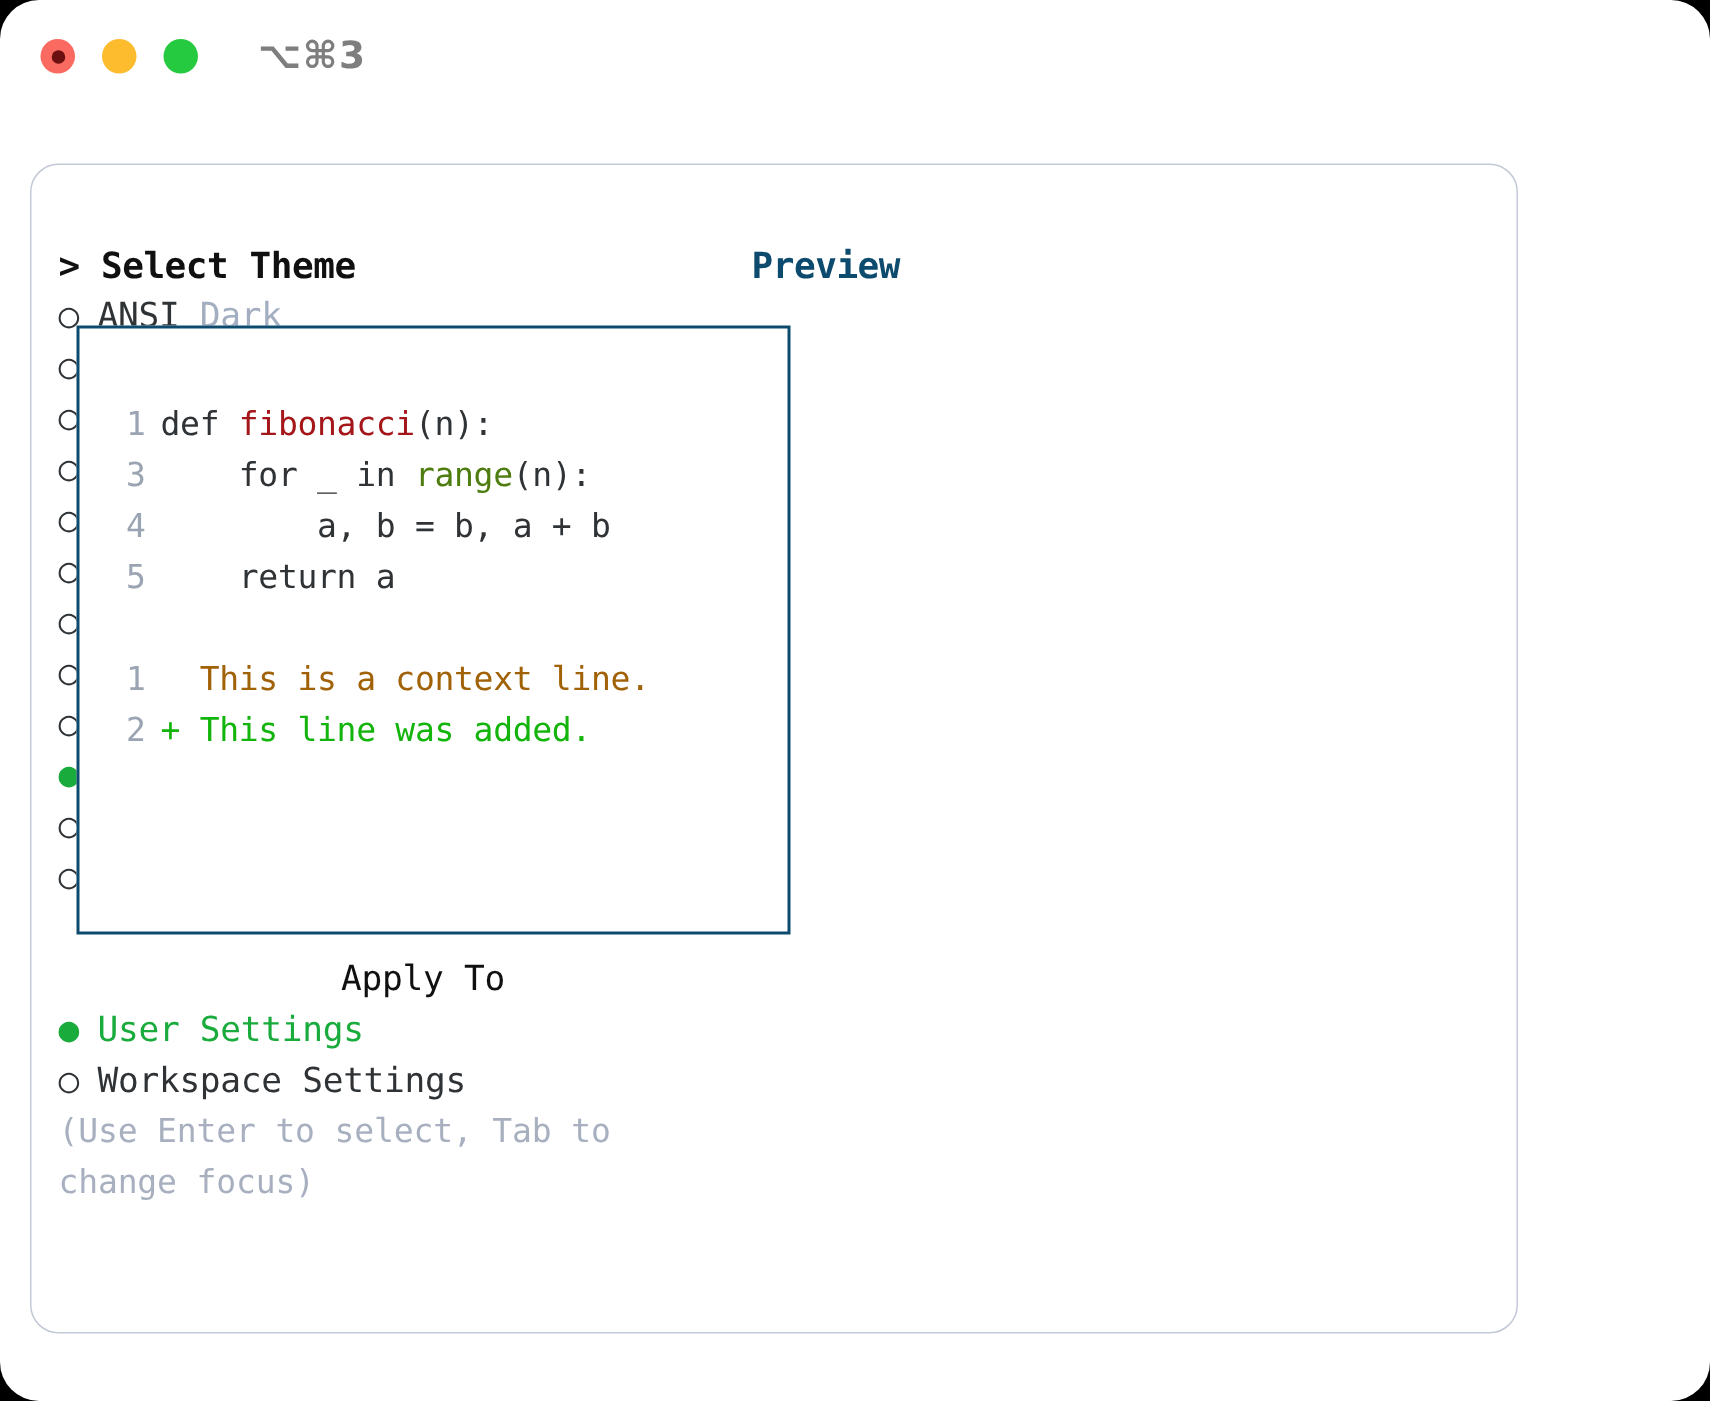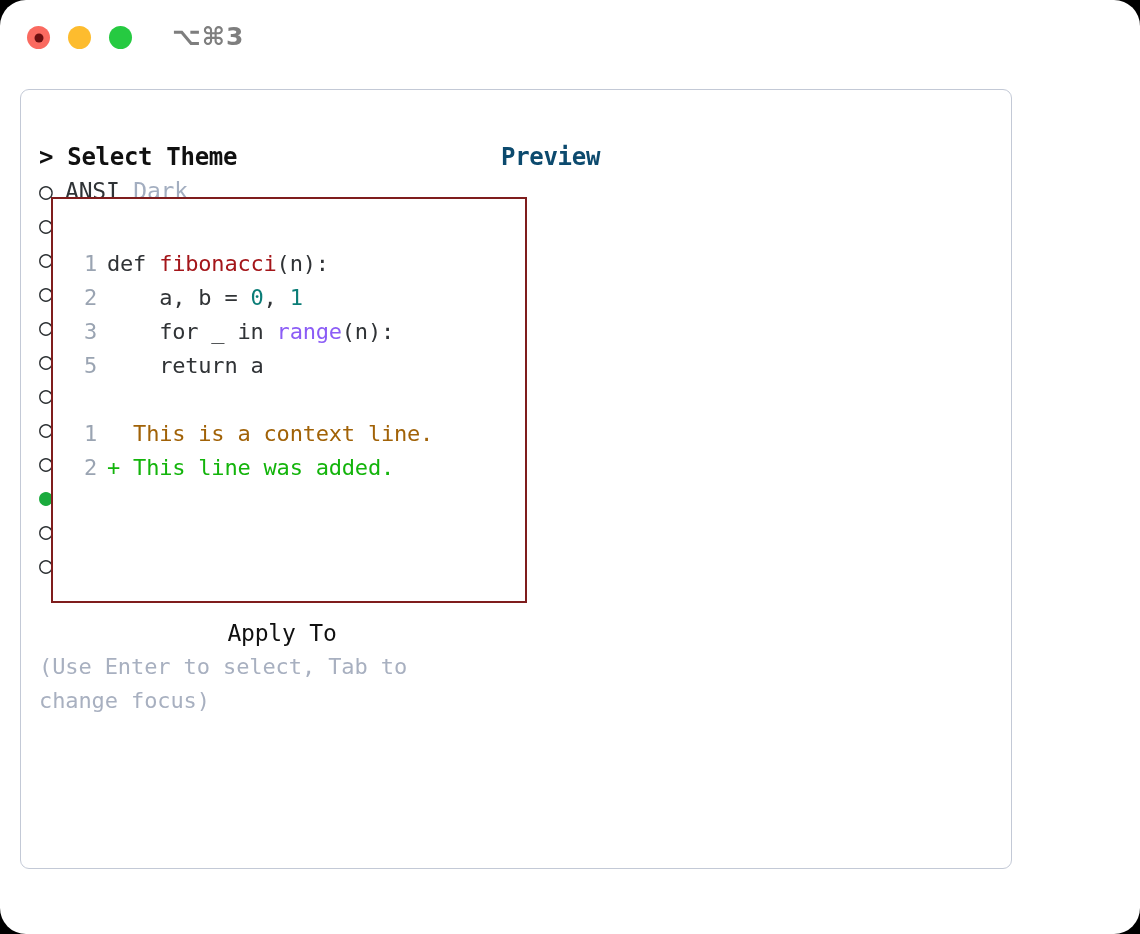--- a/index.html
+++ b/index.html
@@ -63,25 +63,25 @@
     letter-spacing: 1px;
     color: #7e7e7e;
     font-family: "DejaVu Sans", sans-serif;
     font-weight: 600;
   }
 
   
   #panel {
     position: absolute;
     left: 20px;
-    top: 89px;
+    top: 109px;
     width: 992px;
     height: 780px;
     border: 1.6px solid #c3c9d6;
-    border-radius: 9px;
+    border-radius: 19px;
     background: #ffffff;
     box-sizing: border-box;
   }
 
   
   #left-col {
     position: absolute;
     left: 18px;
     top: 50px;
     width: 460px;
@@ -159,21 +159,21 @@
     height: 34px;
     line-height: 34px;
     letter-spacing: -0.3px;
   }
   #preview-box {
     position: absolute;
     left: 30px;
     top: 107px;
     width: 476px;
     height: 406px;
-    border: 2px solid #7f1d1d;
+    border: 2px solid #0c4a6e;
     box-sizing: border-box;
     background: #ffffff;
   }
   #code-area {
     position: absolute;
     left: 18px;
     top: 48px;
     width: 440px;
   }
   .code-line {
@@ -186,21 +186,21 @@
   .lineno {
     display: inline-block;
     width: 26px;
     text-align: right;
     color: #9aa4b2;
     margin-right: 10px;
   }
   .code-txt  { color: #303336; }
   .tok-fn    { color: #a4161a; }
   .tok-num   { color: #0b7d77; }
-  .tok-builtin { color: #8b5cf6; }
+  .tok-builtin { color: #4d7c0f; }
 
   .gap-line { height: 34px; }
 
   .diff-ctx  { color: #a16207; }
   .diff-del  { color: #cc1f1f; }
   .diff-add  { color: #13b40b; }
 </style>
 </head>
 <body>
 
@@ -232,33 +232,37 @@
           <div class="theme-row"><span class="bullet">○</span><span class="label">Ayu Light</span><span class="tag"> Light</span></div>
           <div class="theme-row"><span class="bullet">○</span><span class="label">Default Light</span><span class="tag"> Light</span></div>
           <div class="theme-row selected"><span class="bullet">●</span><span class="label">GitHub Light</span><span class="tag"> Light</span></div>
           <div class="theme-row"><span class="bullet">○</span><span class="label">Google Code</span><span class="tag"> Light</span></div>
           <div class="theme-row"><span class="bullet">○</span><span class="label">XCode</span><span class="tag"> Light</span></div>
         </div>
 
       <div class="spacer-block"></div>
 
       <div id="apply-header">Apply To</div>
+      <div id="apply-list">
+          <div class="apply-row selected"><span class="bullet">●</span><span class="label">User Settings</span></div>
+          <div class="apply-row"><span class="bullet">○</span><span class="label">Workspace Settings</span></div>
+        </div>
 
       <div id="hint">(Use Enter to select, Tab to change focus)</div>
     </div>
 
     <div id="right-col">
       <div id="preview-header">Preview</div>
     </div>
 
     <div id="preview-box">
       <div id="code-area">
           <div class="code-line"><span class="lineno">1</span><span class="code-txt">def </span><span class="tok-fn">fibonacci</span><span class="code-txt">(n):</span></div>
-          <div class="code-line"><span class="lineno">2</span><span class="code-txt">    a, b = </span><span class="tok-num">0</span><span class="code-txt">, </span><span class="tok-num">1</span></div>
           <div class="code-line"><span class="lineno">3</span><span class="code-txt">    for _ in </span><span class="tok-builtin">range</span><span class="code-txt">(n):</span></div>
+          <div class="code-line"><span class="lineno">4</span><span class="code-txt">        a, b = b, a + b</span></div>
           <div class="code-line"><span class="lineno">5</span><span class="code-txt">    return a</span></div>
           <div class="gap-line"></div>
           <div class="code-line"><span class="lineno">1</span><span class="diff-ctx">  </span><span class="diff-ctx">This is a context line.</span></div>
           <div class="code-line"><span class="lineno">2</span><span class="diff-add">+ </span><span class="diff-add">This line was added.</span></div>
         </div>
     </div>
 
   </div>
 </div>
 

